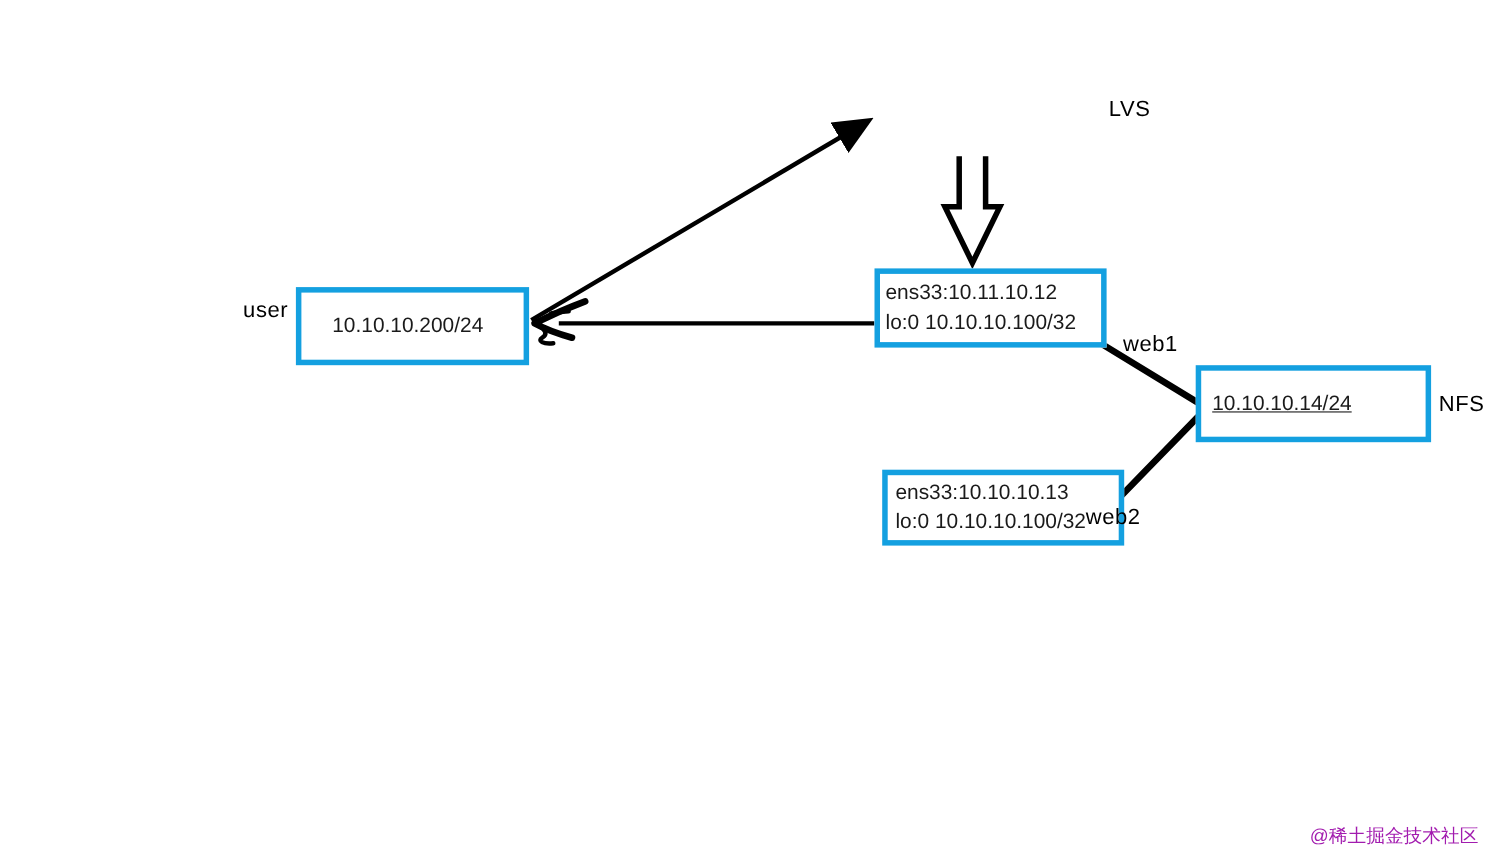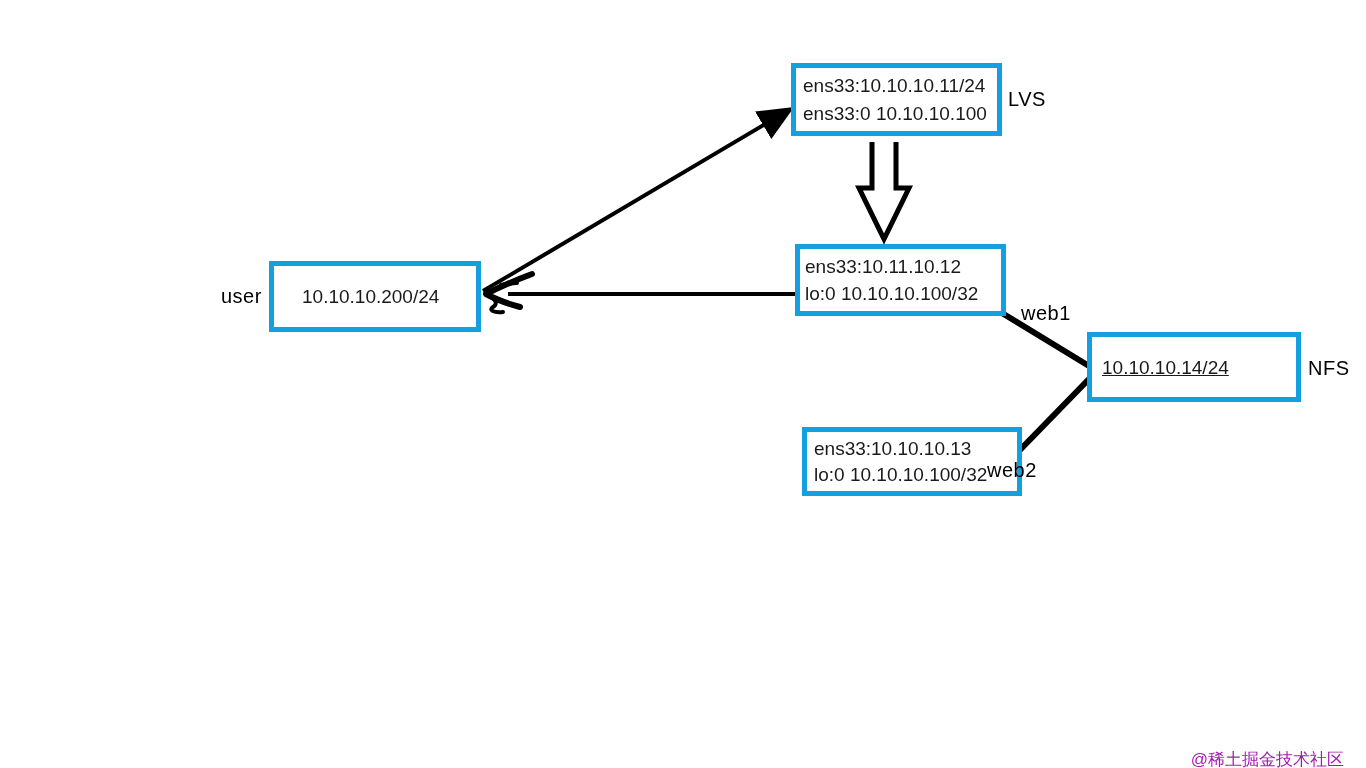--- a/index.html
+++ b/index.html
@@ -46,21 +46,21 @@
     letter-spacing: 0.5px;
   }
   
   #box-lvs  { left: 791px;  top: 63px;  width: 211px; height: 73px; padding-left: 7px;  }
   #box-user { left: 269px;  top: 261px; width: 212px; height: 71px; padding-left: 28px; }
   #box-web1 { left: 795px;  top: 244px; width: 211px; height: 72px; padding-left: 5px;  }
   #box-nfs  { left: 1087px; top: 332px; width: 214px; height: 70px; padding-left: 10px; text-decoration: underline; }
   #box-web2 { left: 802px;  top: 427px; width: 220px; height: 69px; padding-left: 7px;  }
 
   #label-lvs  { left: 1008px; top: 89px;  }
-  #label-user { left: 221px;  top: 286px; }
+  #label-user { left: 221px;  top: 272px; }
   #label-web1 { left: 1021px; top: 271px; margin-top: 32px; }
   #label-nfs  { left: 1308px; top: 358px; text-align: right; }
   #label-web2 { left: 987px; top: 460px; }
 
   .watermark {
     position: absolute;
     right: 22px;
     top: 708px;
     color: #a21caf;
     font-size: 17px;
@@ -88,24 +88,20 @@
     <path d="M501 285 C507 284 512 283 517 283" stroke-width="4" fill="none" stroke-linecap="round" stroke="#000000"></path>
     <path d="M490 296 C496 300 498 304 493 307 C488 310 494 313 503 312" stroke-width="4" fill="none" stroke-linecap="round" stroke="#000000"></path>
 
     <line x1="1002" y1="313" x2="1089" y2="366" stroke-width="6" stroke-linecap="round" stroke="#000000"></line>
 
     <line x1="1089" y1="379" x2="1018" y2="452" stroke-width="6" stroke-linecap="round" stroke="#000000"></line>
 
     <path d="M872,142 L872,188 L859,188 L884,239 L909,188 L896,188 L896,142" fill="#ffffff" stroke-width="5" stroke-linejoin="miter" stroke="#000000"></path>
   </svg>
 
-  <div class="node-box" id="box-lvs">
-    <span class="node-line">ens33:10.10.10.11/24</span>
-    <span class="node-line">ens33:0 10.10.10.100</span>
-  </div>
   <div class="node-label" id="label-lvs">LVS</div>
 
   <div class="node-box" id="box-user">
     <span class="node-line">10.10.10.200/24</span>
   </div>
   <div class="node-label" id="label-user">user</div>
 
   <div class="node-box" id="box-web1">
     <span class="node-line">ens33:10.11.10.12</span>
     <span class="node-line">lo:0 10.10.10.100/32</span>

